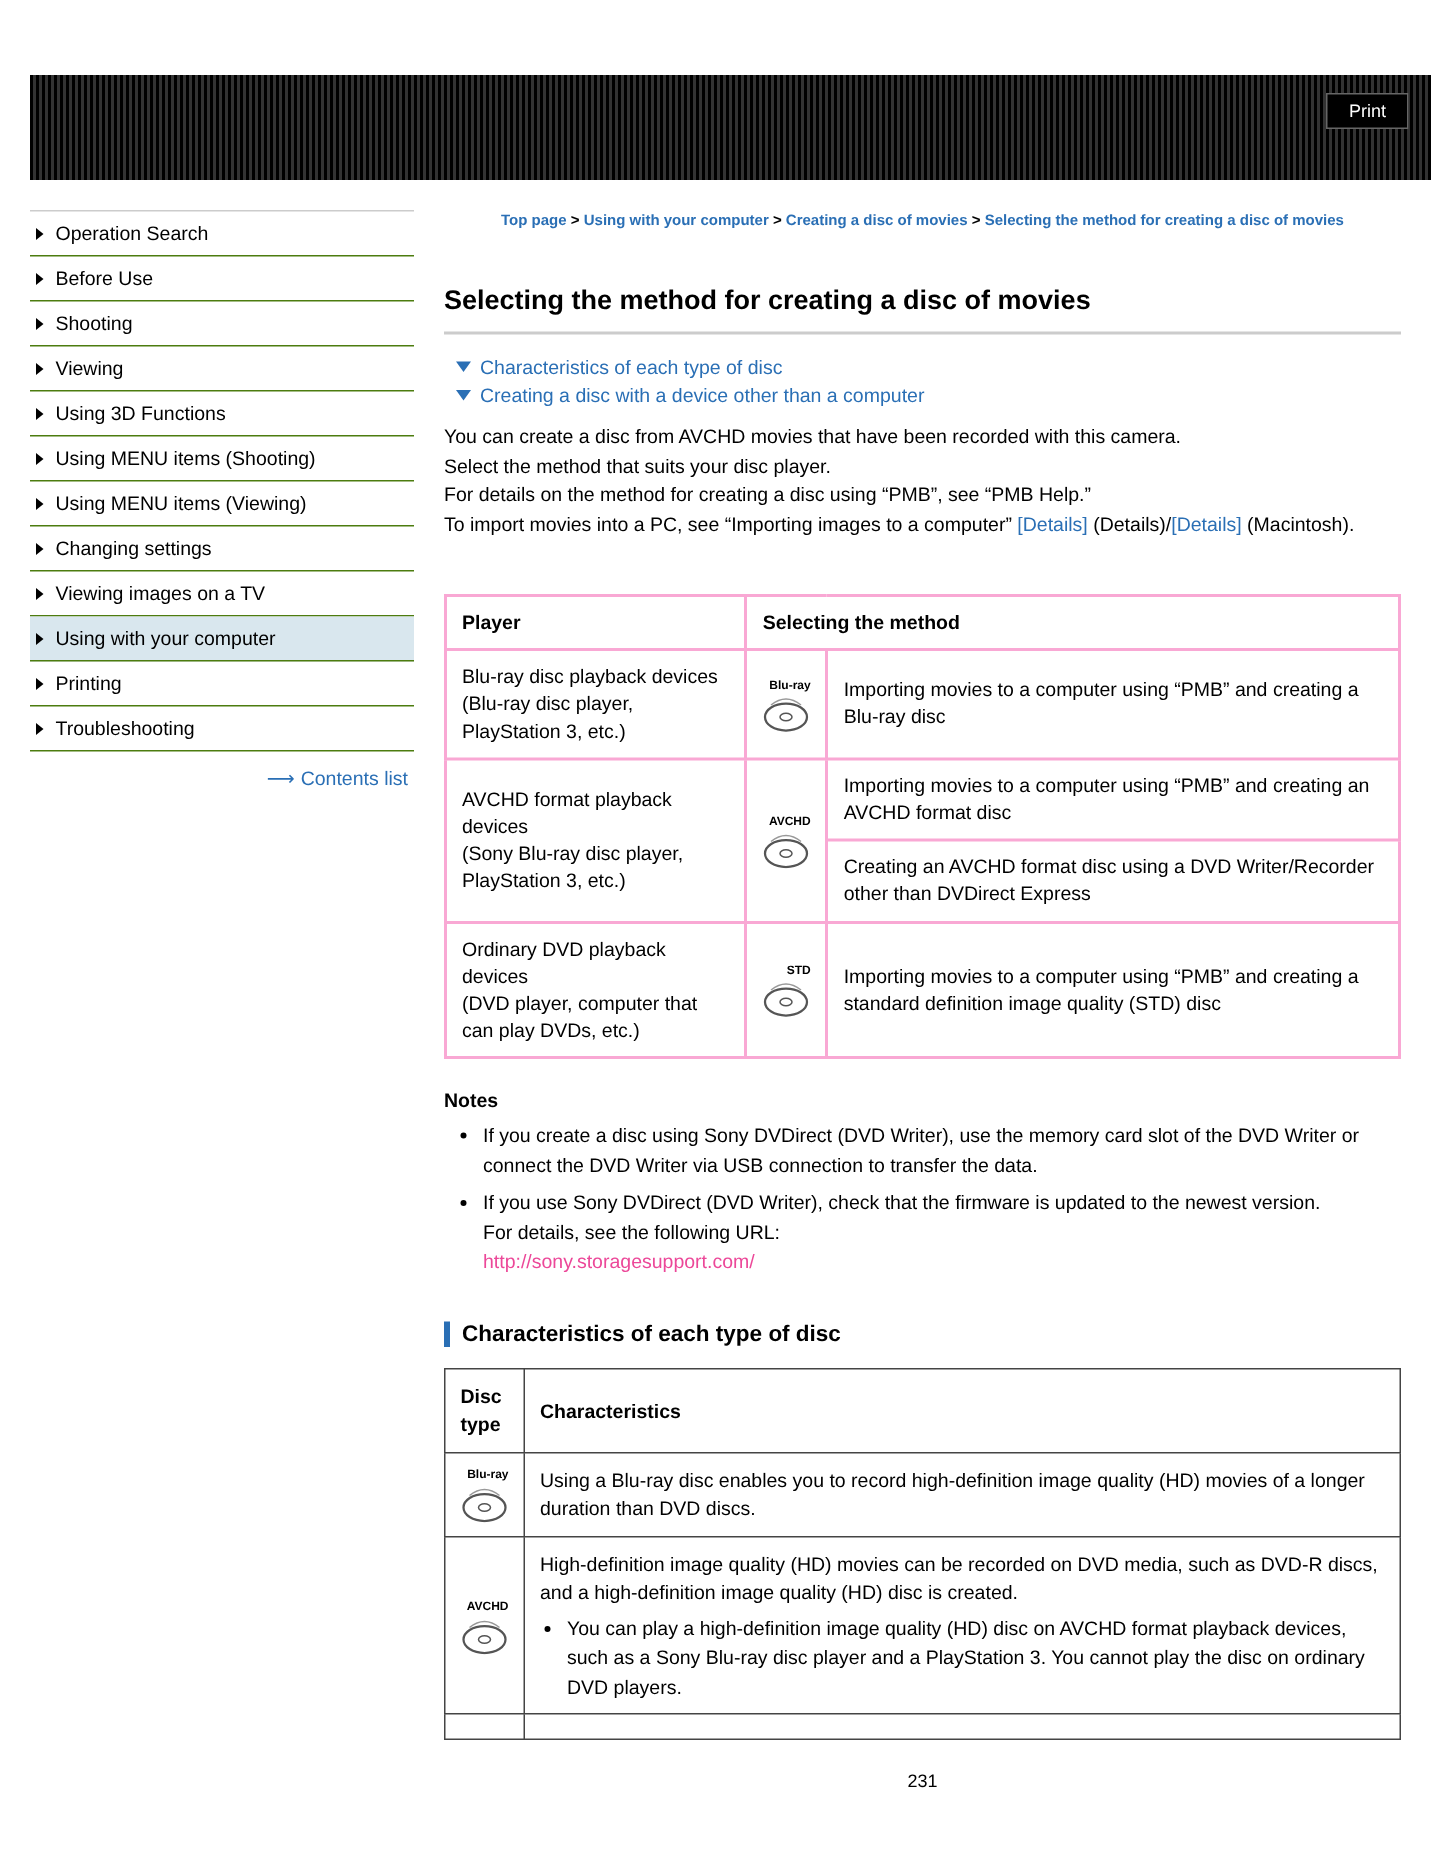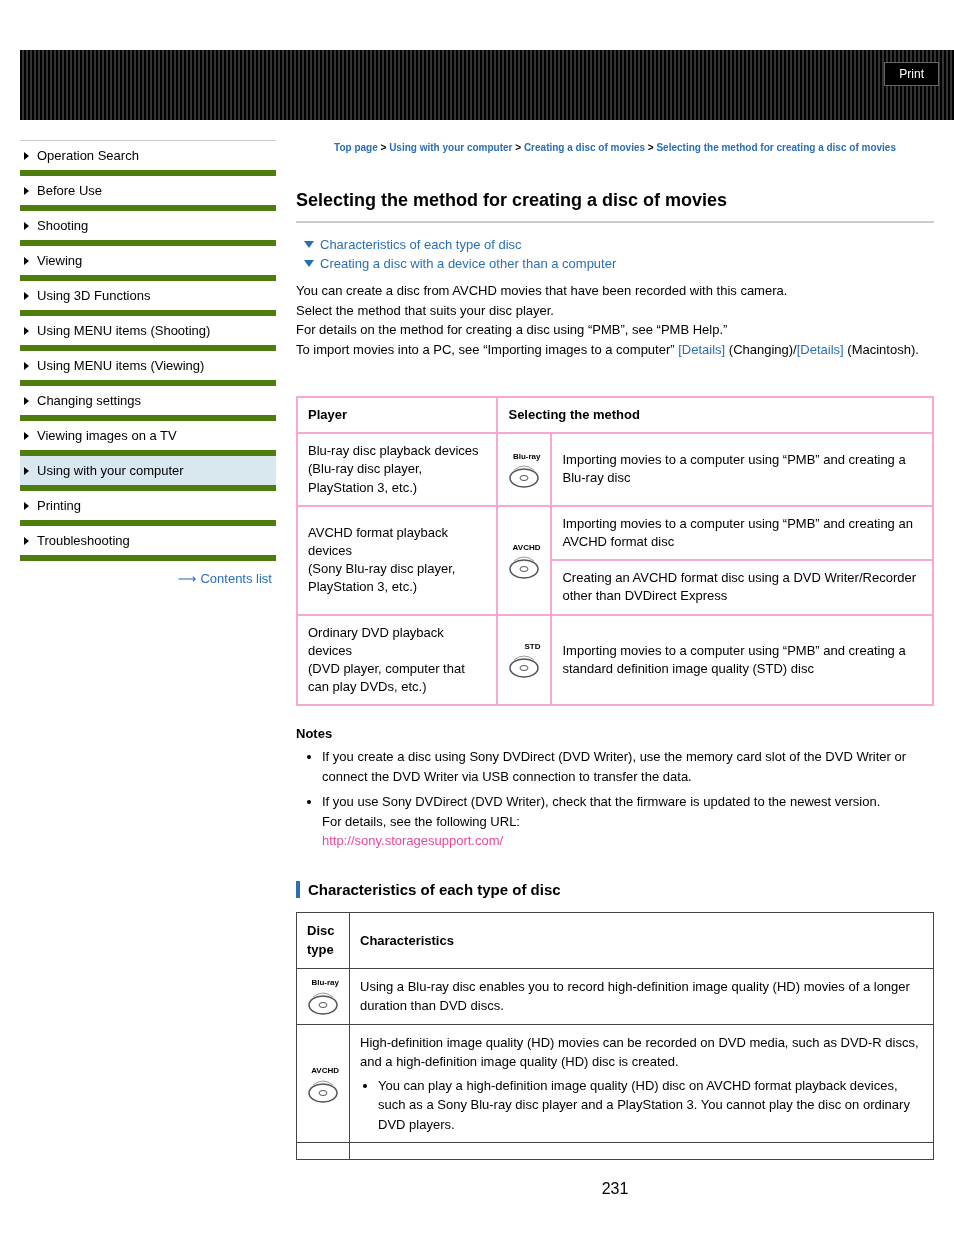--- a/index.html
+++ b/index.html
@@ -1,21 +1,21 @@
 <!DOCTYPE html>
 <html><head>
 <meta charset="utf-8">
 <style>
 * { box-sizing: border-box; margin: 0; padding: 0; }
 body { font-family: Arial, Helvetica, sans-serif; font-size: 13px; color: #000; background: #fff; width: 954px; margin: 0 auto; }
 .header-band { height: 70px; background: repeating-linear-gradient(90deg, #000 0px, #000 2px, #333 2px, #333 4px); margin-top: 50px; position: relative; margin-left: 20px; }
 .print-btn { position: absolute; right: 15px; top: 12px; background: #000; color: #fff; border: 1px solid #666; padding: 4px 14px; font-size: 12px; cursor: pointer; }
 .container { display: flex; padding: 20px 20px 20px 20px; gap: 20px; }
 .sidebar { width: 256px; flex-shrink: 0; border-top: 1px solid #ccc; }
-.sidebar-item { display: flex; align-items: center; padding: 7px 4px; border-bottom: 6px solid #4d7c0f; cursor: pointer; }
+.sidebar-item { display: flex; align-items: center; padding: 7px 4px; border-bottom: 1px solid #4d7c0f; cursor: pointer; }
 .sidebar-item.active { background: #d9e7ee; }
 .sidebar-item .arrow { width: 0; height: 0; border-top: 4px solid transparent; border-bottom: 4px solid transparent; border-left: 5px solid #000; margin-right: 8px; }
 .contents-list { text-align: right; padding: 10px 4px 0 0; }
 .contents-list .long-arrow { color: #2a6fb5; margin-right: 4px; }
 .contents-list a { color: #2a6fb5; text-decoration: none; }
 .main { flex: 1; }
 .breadcrumb { text-align: center; color: #2a6fb5; font-size: 10px; line-height: 1.5; margin-bottom: 35px; font-weight: bold; }
 .breadcrumb a { color: #2a6fb5; text-decoration: none; }
 .breadcrumb .sep { color: #000; }
 .page-title { font-size: 18px; font-weight: bold; margin-bottom: 14px; border-bottom: 2px solid #ccc; padding-bottom: 10px; }
@@ -30,21 +30,21 @@
 .disc-label { font-size: 8px; font-weight: bold; display: block; text-align: right; margin-bottom: -2px; }
 .notes-heading { font-weight: bold; margin: 20px 0 6px 0; }
 .notes ul { padding-left: 26px; }
 .notes li { margin-bottom: 6px; line-height: 1.5; }
 .notes a { color: #ec4899; text-decoration: none; }
 .section-bar { border-left: 4px solid #2a6fb5; padding-left: 8px; font-weight: bold; font-size: 15px; margin: 30px 0 14px 0; }
 table.char-table { width: 100%; border-collapse: collapse; }
 table.char-table th, table.char-table td { border: 1px solid #444; padding: 8px 10px; text-align: left; vertical-align: middle; font-size: 13px; line-height: 1.5; font-weight: normal; }
 table.char-table th { font-weight: bold; }
 table.char-table ul { padding-left: 18px; margin-top: 4px; }
-.page-num { text-align: center; font-size: 16px; margin-top: 20px; }
+.page-num { text-align: center; font-size: 12px; margin-top: 20px; }
 svg.disc { vertical-align: middle; }
 </style>
 </head>
 <body>
 
 <svg width="0" height="0" style="position:absolute">
   <defs>
     <g id="disc-shape">
       <ellipse cx="16" cy="18" rx="14" ry="9" fill="none" stroke="#555" stroke-width="1.5"></ellipse>
       <ellipse cx="16" cy="18" rx="4" ry="2.5" fill="none" stroke="#555" stroke-width="1"></ellipse>
@@ -133,21 +133,21 @@
     <a class="toc-link">
         <span class="tri"></span>
         <span>Creating a disc with a device other than a computer</span>
       </a>
 
     <div class="intro">
       <div>You can create a disc from AVCHD movies that have been recorded with this camera.</div>
       <div>Select the method that suits your disc player.</div>
       <div>For details on the method for creating a disc using “PMB”, see “PMB Help.”</div>
       <div>
-        <span>To import movies into a PC, see “Importing images to a computer” </span><a>[Details]</a><span> (Changing)/</span><a>[Details]</a><span> (Macintosh).</span>
+        <span>To import movies into a PC, see “Importing images to a computer” </span><a>[Details]</a><span> (Details)/</span><a>[Details]</a><span> (Macintosh).</span>
       </div>
     </div>
 
     <table class="disc-table">
       <tbody>
           <tr>
         <th>Player</th>
         <th colspan="2">Selecting the method</th>
       </tr>
       <tr>

